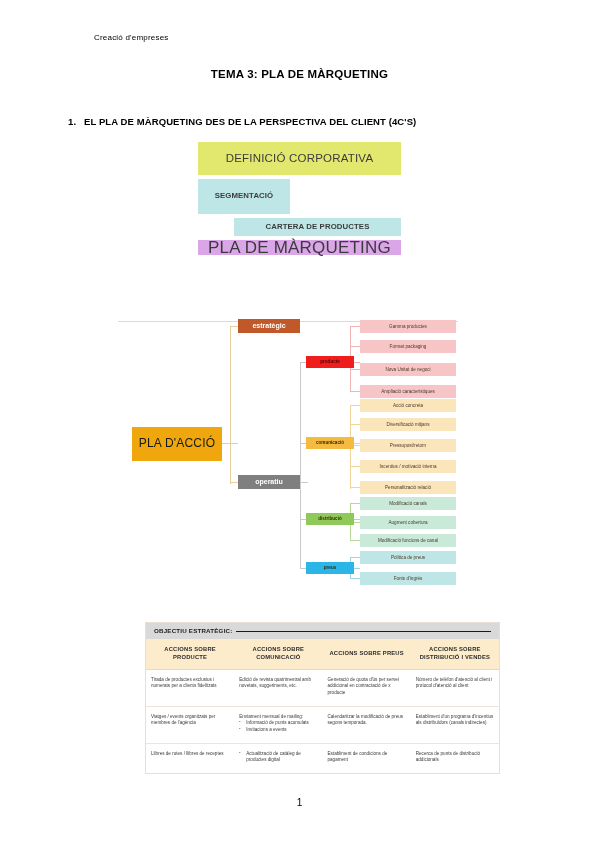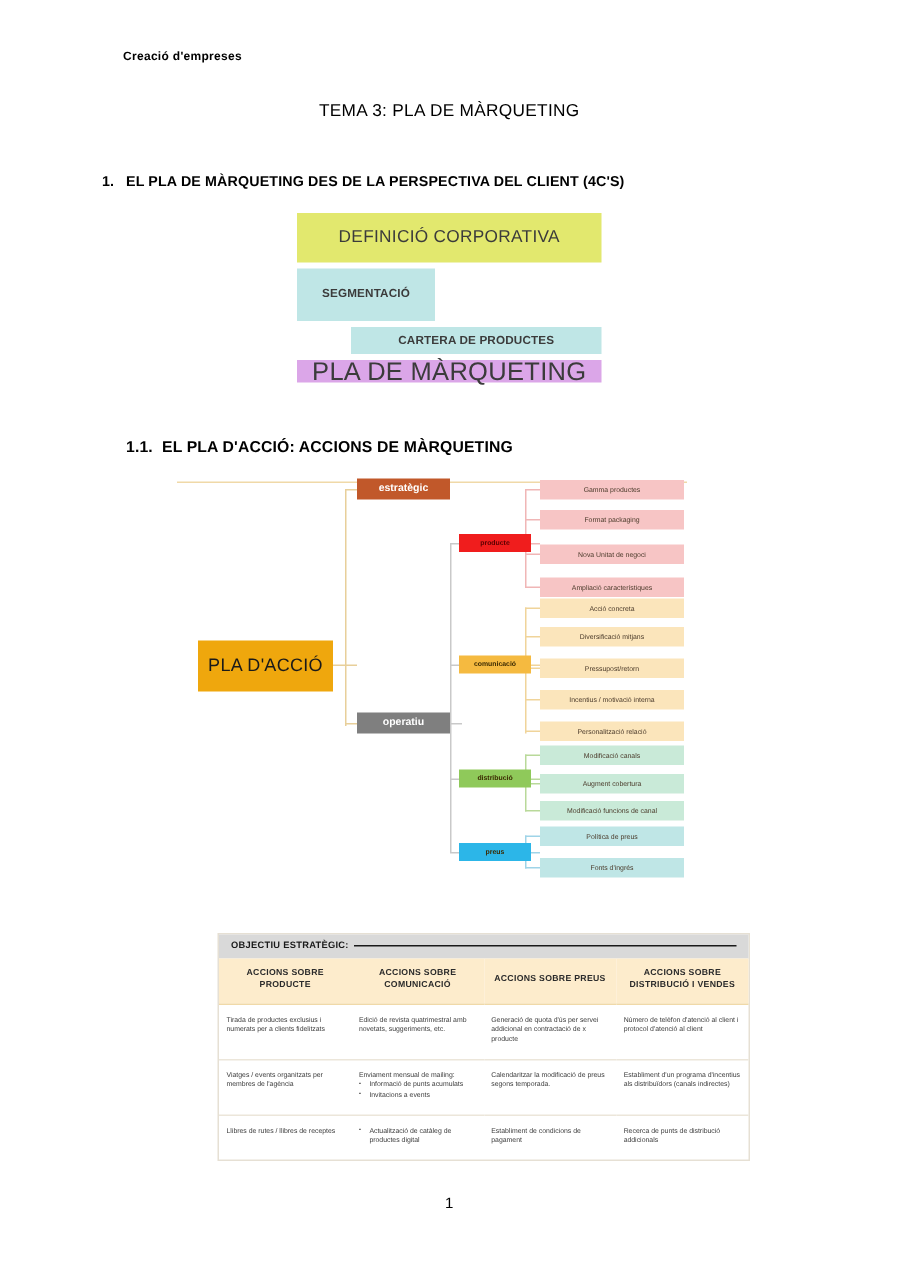--- a/index.html
+++ b/index.html
@@ -15,34 +15,34 @@
     position: relative;
     width: 599px;
     height: 848px;
     background: #ffffff;
     overflow: hidden;
   }
 
   
   .doc-header {
     position: absolute;
-    left: 82px;
+    left: 94px;
     top: 33px;
     font-size: 8px;
-    font-weight: bold;
+    font-weight: normal;
     letter-spacing: .2px;
   }
   .doc-title {
     position: absolute;
     left: 0;
     top: 68px;
     width: 599px;
     text-align: center;
     font-size: 11.5px;
-    font-weight: normal;
+    font-weight: bold;
     letter-spacing: .2px;
   }
   .h1 {
     position: absolute;
     left: 68px;
     top: 116px;
     font-size: 9.5px;
     font-weight: bold;
     letter-spacing: .1px;
   }
@@ -315,23 +315,20 @@
       <div class="d1-block d1-segment">SEGMENTACIÓ</div>
     </div>
     <div class="d1-row" style="top:76px;">
       <div class="d1-block d1-cartera">CARTERA DE PRODUCTES</div>
     </div>
     <div class="d1-row" style="top:98px;">
       <div class="d1-block d1-pla">PLA DE MÀRQUETING</div>
     </div>
   </div>
 
-  <div class="h2" id="h2-accio">
-    <span class="num">1.1.</span><span>EL PLA D'ACCIÓ: ACCIONS DE MÀRQUETING</span>
-  </div>
 
   <div class="diagram2">
     <div class="d2-topline"></div>
 
     <div class="conn conn-gold" style="left:104px; top:126px; width:16px; height:1px;"></div>
     <div class="conn conn-gold" style="left:112px; top:9px; width:1px; height:158px;"></div>
     <div class="conn conn-gold" style="left:112px; top:9px; width:8px; height:1px;"></div>
     <div class="conn conn-gold" style="left:112px; top:165px; width:8px; height:1px;"></div>
 
     <div class="conn" style="left:182px; top:165px; width:8px; height:1px;"></div>

